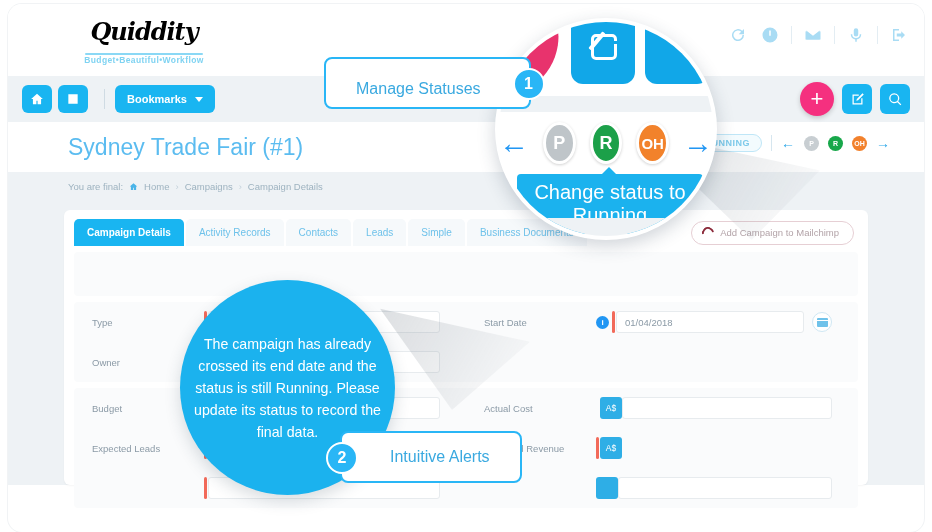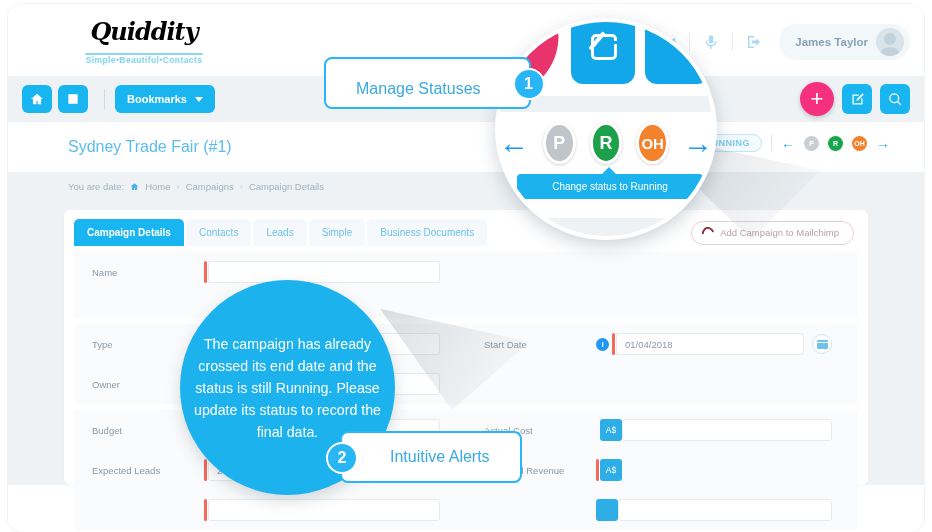--- a/index.html
+++ b/index.html
@@ -59,21 +59,21 @@
   .plus-btn{
     width:34px;height:34px;border-radius:50%;background:#f5307f;color:#fff;
     display:flex;align-items:center;justify-content:center;font-size:22px;font-weight:300;
     box-shadow:0 2px 5px rgba(0,0,0,.18); line-height:0;
   }
   .sq-btn{ width:30px;height:30px;border-radius:6px;background:#19b5f1;display:flex;align-items:center;justify-content:center;}
   .sq-btn svg{width:15px;height:15px;fill:#fff;}
 
   
   .title-row{ height:50px; background:#fff; display:flex;align-items:center; padding:0 60px;}
-  .page-title{ font-size:16px;color:#5bbcf0;font-weight:normal;}
+  .page-title{ font-size:23px;color:#5bbcf0;font-weight:normal;}
 
   
   .status-strip{ position:absolute; right:34px; top:130px; display:flex;align-items:center;gap:9px;}
   .pill{
     border:1px solid #bfe6f7;border-radius:12px;color:#7cc9ea;font-size:9px;font-weight:bold;
     padding:3px 11px;letter-spacing:.5px;background:#f3fbfe;
   }
   .ssep{width:1px;height:16px;background:#d6e6ef;}
   .arr{ color:#2fa8e8;font-size:14px;line-height:1;}
   .mini{ width:15px;height:15px;border-radius:50%;display:flex;align-items:center;justify-content:center;
@@ -148,21 +148,21 @@
   .lens-white{ position:absolute;left:0;top:90px;width:100%;height:60px;background:#fff;}
   .lens-statusrow{ position:absolute; left:0; top:100px; width:100%; display:flex;align-items:center;justify-content:center;gap:14px;}
   .lens-arrow{ font-size:30px;color:#2196f3;line-height:1;font-weight:bold;}
   .badge-lg{ width:42px;height:42px;border-radius:50%;display:flex;align-items:center;justify-content:center;
     color:#fff;font-weight:bold;font-size:18px;border:3px solid #fff;box-shadow:0 1px 3px rgba(0,0,0,.18);}
   .badge-lg.p{ background:#bfc5c9; }
   .badge-lg.r{ background:#1ca049; }
   .badge-lg.oh{ background:#f2822b; font-size:15px;}
   .tooltip{
     position:absolute;left:18px;top:152px;width:186px;background:#1bb2ee;color:#fff;
-    border-radius:4px;font-size:10px;text-align:center;padding:7px 6px;
+    border-radius:4px;font-size:20px;text-align:center;padding:7px 6px;
   }
   .tooltip:before{content:"";position:absolute;left:84px;top:-7px;border-left:8px solid transparent;
     border-right:8px solid transparent;border-bottom:8px solid #1bb2ee;}
   .lens-bottom{ position:absolute;left:0;top:196px;width:100%;height:26px;background:#eef2f5;}
   .lens-tab{ position:absolute;left:4px;top:202px;font-size:9px;color:#6fc2ea;}
   .lens-mc{ position:absolute;right:8px;top:198px;width:20px;height:20px;border-radius:50%;border:1px solid #e6cfd4;}
   .lens-mc:after{content:"";position:absolute;left:6px;top:4px;width:7px;height:8px;border-radius:50%;border:2px solid #8c2b3b;border-right-color:transparent;}
 
   
   .lens-tail{
@@ -205,21 +205,21 @@
 </head>
 <body>
 
 <div id="app">
  <div class="shell">
 
   <div class="topbar">
     <div class="logo">
       <div class="logo-word">Quiddity</div>
       <div class="logo-rule"></div>
-      <div class="logo-tag">Simple•Beautiful•Contacts</div>
+      <div class="logo-tag">Budget•Beautiful•Workflow</div>
     </div>
 
     <div class="top-icons">
       <span class="ticon">
         <svg viewBox="0 0 24 24">
               <path d="M17.6 6.4A8 8 0 1 0 20 12h-2a6 6 0 1 1-1.8-4.2L13 11h7V4z"></path>
             </svg>
       </span>
       <span class="ticon">
         <svg viewBox="0 0 24 24">
@@ -238,24 +238,20 @@
         <svg viewBox="0 0 24 24">
               <path d="M12 14a3 3 0 0 0 3-3V6a3 3 0 0 0-6 0v5a3 3 0 0 0 3 3zm5-3a5 5 0 0 1-10 0H5a7 7 0 0 0 6 6.9V21h2v-3.1A7 7 0 0 0 19 11z"></path>
             </svg>
       </span>
       <span class="vsep"></span>
       <span class="ticon">
         <svg viewBox="0 0 24 24">
               <path d="M4 4h8v2H6v12h6v2H4zm11 3l5 5-5 5v-3H9v-4h6z"></path>
             </svg>
       </span>
-      <div class="user-chip">
-        <span class="user-name">James Taylor</span>
-        <span class="avatar"></span>
-      </div>
     </div>
   </div>
 
   <div class="navbar">
     <div class="nbtn">
       <svg viewBox="0 0 24 24">
             <path d="M12 3L2 12h3v9h6v-6h2v6h6v-9h3z"></path>
           </svg>
     </div>
     <div class="nbtn">
@@ -282,55 +278,49 @@
             </svg>
       </div>
     </div>
   </div>
 
   <div class="title-row">
     <div class="page-title">Sydney Trade Fair (#1)</div>
   </div>
 
   <div class="crumb">
-    <span class="lead">You are date:</span>
+    <span class="lead">You are final:</span>
     <svg class="hicon" viewBox="0 0 24 24">
           <path d="M12 3L2 12h3v9h6v-6h2v6h6v-9h3z"></path>
         </svg>
     <a href="#">Home</a>
     <span class="sep">›</span>
     <a href="#">Campaigns</a>
     <span class="sep">›</span>
     <a href="#">Campaign Details</a>
   </div>
 
   <div class="content">
     <div class="card">
 
       <div class="tabs">
         <div class="tab active">Campaign Details</div>
+        <div class="tab plain">Activity Records</div>
         <div class="tab plain">Contacts</div>
         <div class="tab plain">Leads</div>
         <div class="tab plain">Simple</div>
         <div class="tab plain">Business Documents</div>
         <div class="mailchimp">
           <span class="mc-ic"></span>
           <span>Add Campaign to Mailchimp</span>
         </div>
       </div>
 
       <div class="panel">
         <div class="frow">
-          <div class="fgroup">
-            <div class="flabel">Name</div>
-            <div class="fwrap">
-              <span class="redbar"></span>
-              <span class="finput"></span>
-            </div>
-          </div>
           <div class="fgroup"></div>
         </div>
         <div style="height:26px"></div>
       </div>
 
       <div class="panel">
         <div class="frow">
           <div class="fgroup">
             <div class="flabel">Type</div>
             <div class="fwrap">

